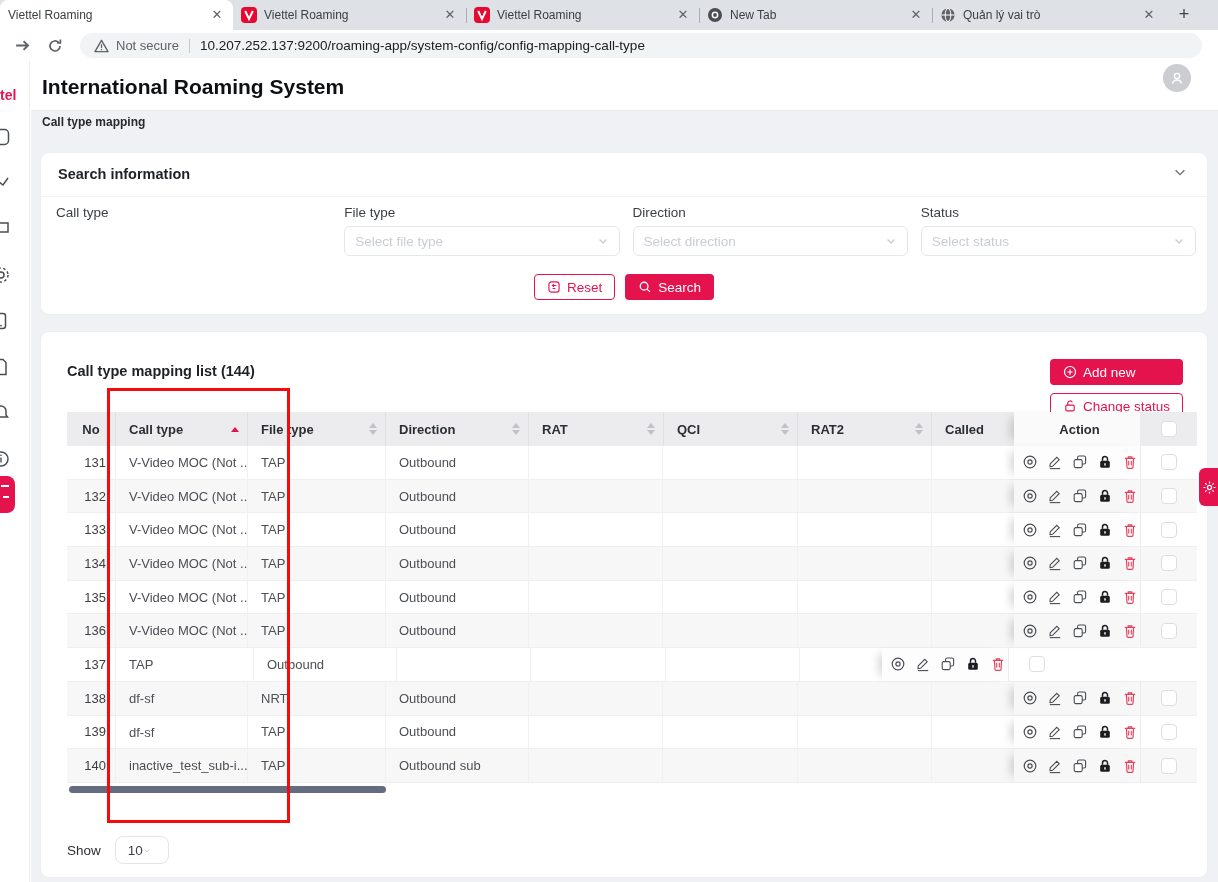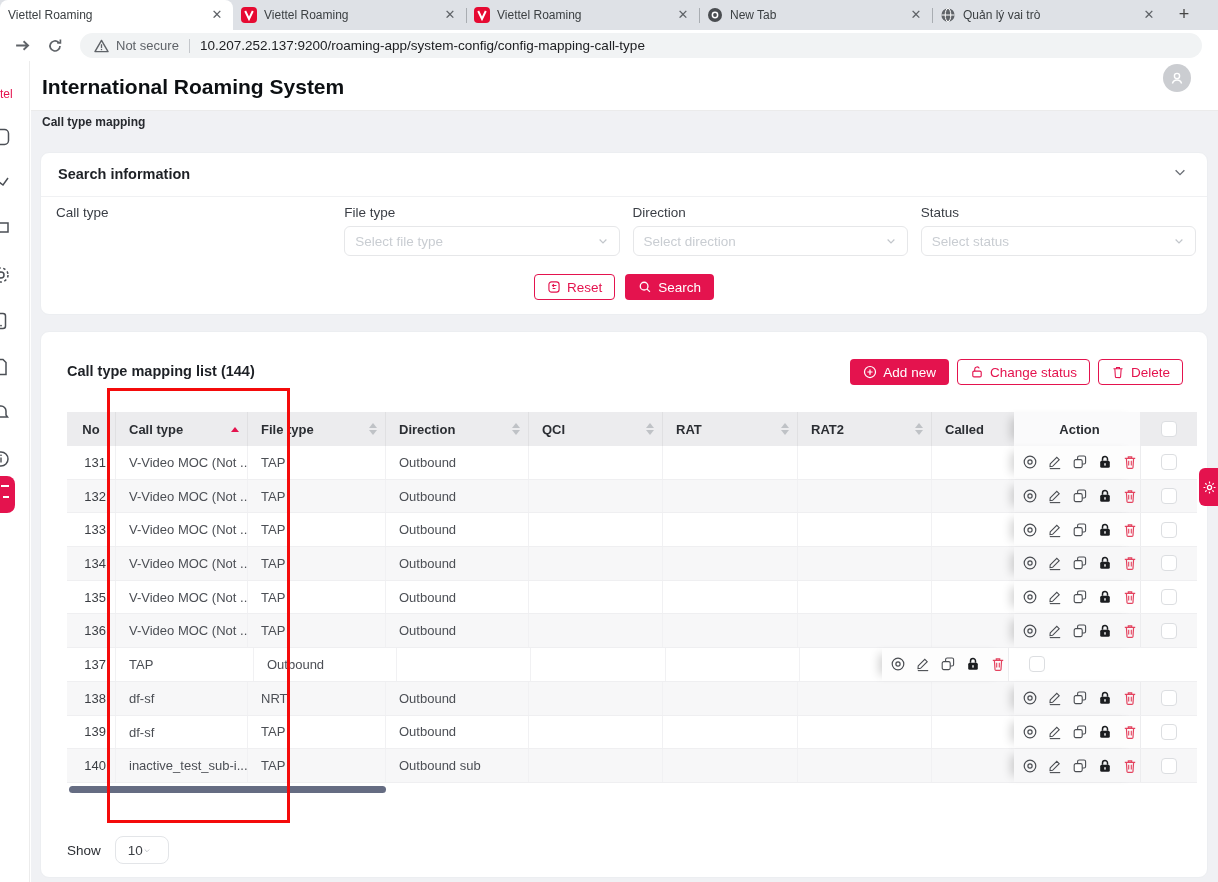--- a/index.html
+++ b/index.html
@@ -29,21 +29,21 @@
   .omnibox{margin-left:14px;width:1122px;height:25px;background:#f1f3f4;border-radius:13px;
     display:flex;align-items:center;padding:0 14px;}
   .omnibox .warn{margin-right:7px;display:flex;}
   .omnibox .sec{color:#5f6368;font-size:13px;}
   .omnibox .sep{width:1px;height:14px;background:#c4c7cb;margin:0 10px;}
   .omnibox .url{color:#202124;font-size:13.5px;white-space:nowrap;}
 
   
   .sidebar{position:absolute;left:0;top:61px;width:30px;height:821px;background:#fff;
     border-right:1px solid #ececec;overflow:hidden;}
-  .sb-logo{position:absolute;left:0;top:26px;color:#e4134e;font-size:12px;font-weight:400;}
+  .sb-logo{position:absolute;left:0;top:26px;color:#e4134e;font-size:14px;font-weight:700;}
   .sb-icons{position:absolute;left:-9px;top:66px;display:flex;flex-direction:column;gap:26px;}
   .sb-icons .sbi{width:20px;height:20px;color:#4b4f55;}
   .sb-active{position:absolute;left:-10px;top:415px;width:25px;height:37px;background:var(--brand,#e4134e);
     border-radius:8px;}
   .sb-active i{position:absolute;right:6px;top:9px;width:8px;height:2px;background:#fff;}
   .sb-active i + i{top:20px;width:6px;}
 
   .appheader{position:absolute;left:31px;top:61px;width:1187px;height:50px;background:#fff;
     border-bottom:1px solid #ebebeb;}
   .appheader .h1{position:absolute;left:11px;top:14px;font-size:21px;font-weight:700;color:#0d1013;}
@@ -67,21 +67,21 @@
   .select .vch{color:#c2c6cb;width:12px;height:12px;flex:0 0 12px;}
   .sc-actions{position:absolute;left:0;top:121px;width:100%;display:flex;justify-content:center;gap:10px;}
   .btn{height:26px;border-radius:4px;display:inline-flex;align-items:center;gap:6px;
     padding:0 12px;font-size:13.5px;cursor:pointer;border:1px solid transparent;}
   .btn.outline{background:#fff;border-color:var(--brand,#e4134e);color:var(--brand,#e4134e);}
   .btn.solid{background:var(--brand,#e4134e);color:#fff;}
   .btn svg{flex:0 0 auto;}
 
   .list-card{left:9px;top:220px;width:1168px;height:547px;}
   .lc-title{position:absolute;left:26px;top:31px;font-size:14.5px;font-weight:700;color:#1e2126;}
-  .lc-actions{position:absolute;right:24px;top:27px;display:flex;gap:8px;}
+  .lc-actions{position:absolute;right:24px;top:27px;display:flex;gap:8px;flex-direction:column;}
 
   
   .table{position:absolute;left:26px;top:80px;width:1130px;}
   .tr{display:flex;width:1130px;}
   .th,.td{font-size:13px;display:flex;align-items:center;}
   .thead .tr{height:34px;background:#ececee;}
   .th{color:#2b2e33;font-weight:700;padding:0 8px 0 13px;border-right:1px solid #e0e0e2;
     justify-content:space-between;}
   .th:last-child{border-right:none;}
   .tbody .tr{height:33.7px;background:#fff;border-bottom:1px solid #efeff1;}
@@ -358,29 +358,29 @@
                   <span class="car down"></span>
                 </span>
               </div>
               <div class="th c3">
                 <span>Direction</span>
                 <span class="carets">
                   <span class="car up"></span>
                   <span class="car down"></span>
                 </span>
               </div>
-              <div class="th c4">
-                <span>QCI</span>
+              <div class="th c5">
+                <span>RAT</span>
                 <span class="carets">
                   <span class="car up"></span>
                   <span class="car down"></span>
                 </span>
               </div>
-              <div class="th c5">
-                <span>RAT</span>
+              <div class="th c4">
+                <span>QCI</span>
                 <span class="carets">
                   <span class="car up"></span>
                   <span class="car down"></span>
                 </span>
               </div>
               <div class="th c6">
                 <span>RAT2</span>
                 <span class="carets">
                   <span class="car up"></span>
                   <span class="car down"></span>

